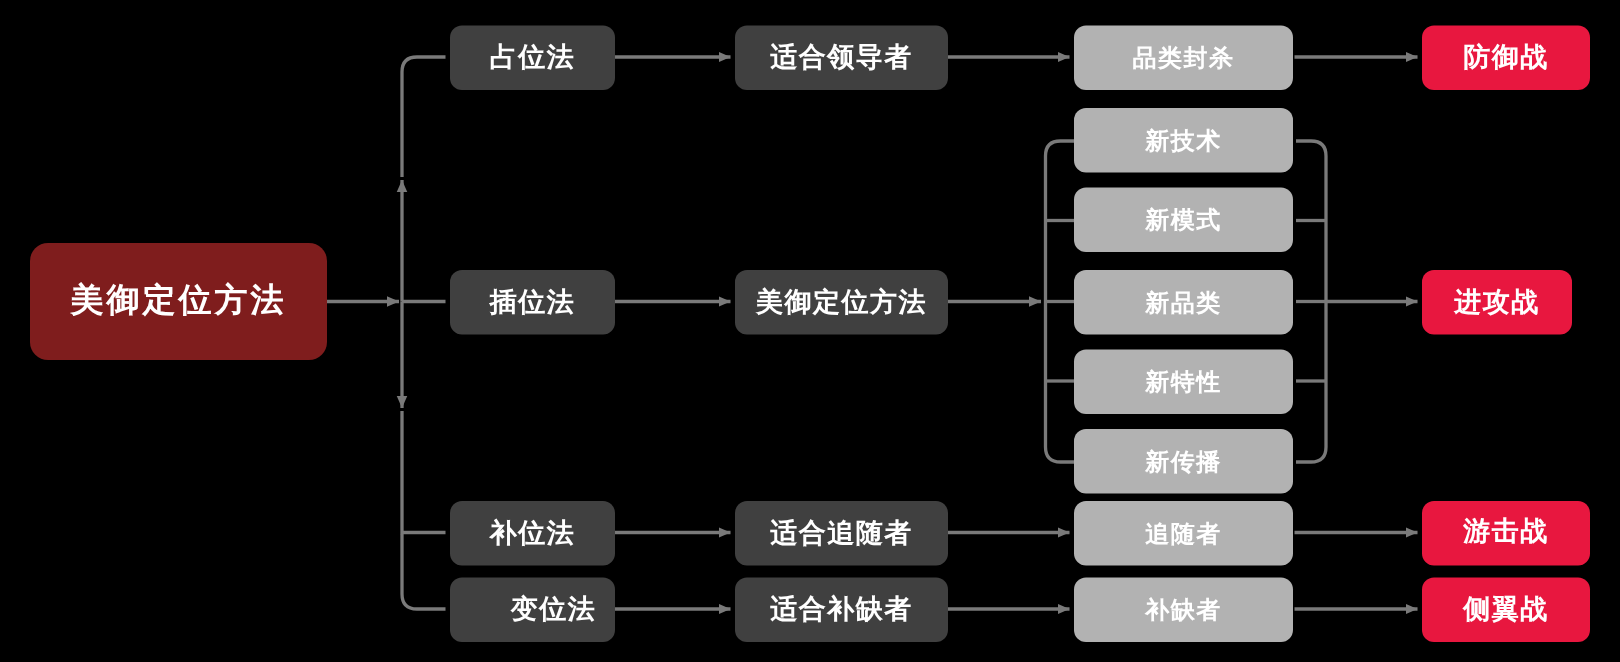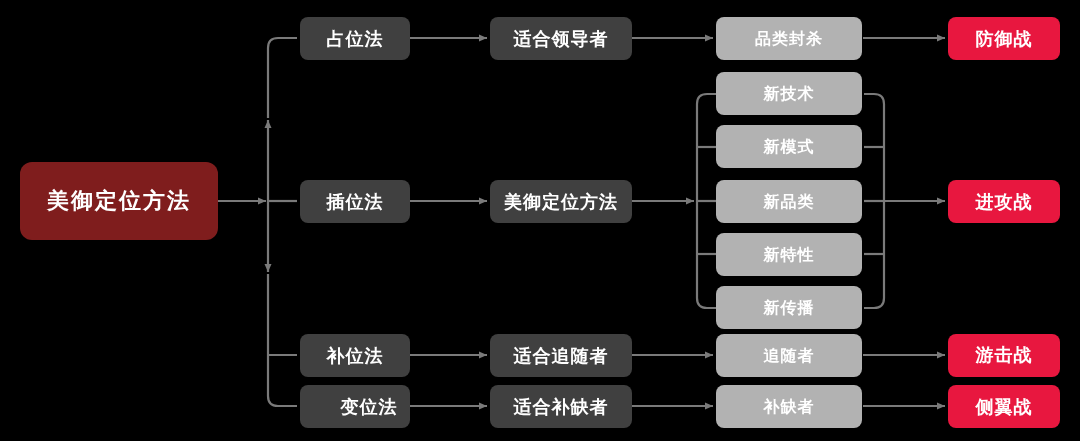--- a/index.html
+++ b/index.html
@@ -141,21 +141,21 @@
   <div class="node pink" style="left:300px; top:180px; width:110px; height:43px;">插位法</div>
 
   <div class="node pink" style="left:490px; top:180px; width:142px; height:43px;">美御定位方法</div>
 
   <div class="node gray" style="left:716px; top:72px; width:146px; height:43px;">新技术</div>
   <div class="node gray" style="left:716px; top:125px; width:146px; height:43px;">新模式</div>
   <div class="node gray" style="left:716px; top:180px; width:146px; height:43px;">新品类</div>
   <div class="node gray" style="left:716px; top:233px; width:146px; height:43px;">新特性</div>
   <div class="node gray" style="left:716px; top:286px; width:146px; height:43px;">新传播</div>
 
-  <div class="node red" style="left:948px; top:180px; width:112px; height:43px;">进攻战</div>
+  <div class="node red" style="left:948px; top:180px; width:100px; height:43px;">进攻战</div>
 
   <div class="node pink" style="left:300px; top:334px; width:110px; height:43px;">补位法</div>
 
   <div class="node pink" style="left:490px; top:334px; width:142px; height:43px;">适合追随者</div>
 
   <div class="node gray" style="left:716px; top:334px; width:146px; height:43px;">追随者</div>
 
   <div class="node red" style="left:948px; top:334px; width:112px; height:43px;font-family:Liberation Mono, monospace;">游击战</div>
 
   <div class="node pink" style="left:300px; top:385px; width:110px; height:43px;padding-left:28px;">变位法</div>

